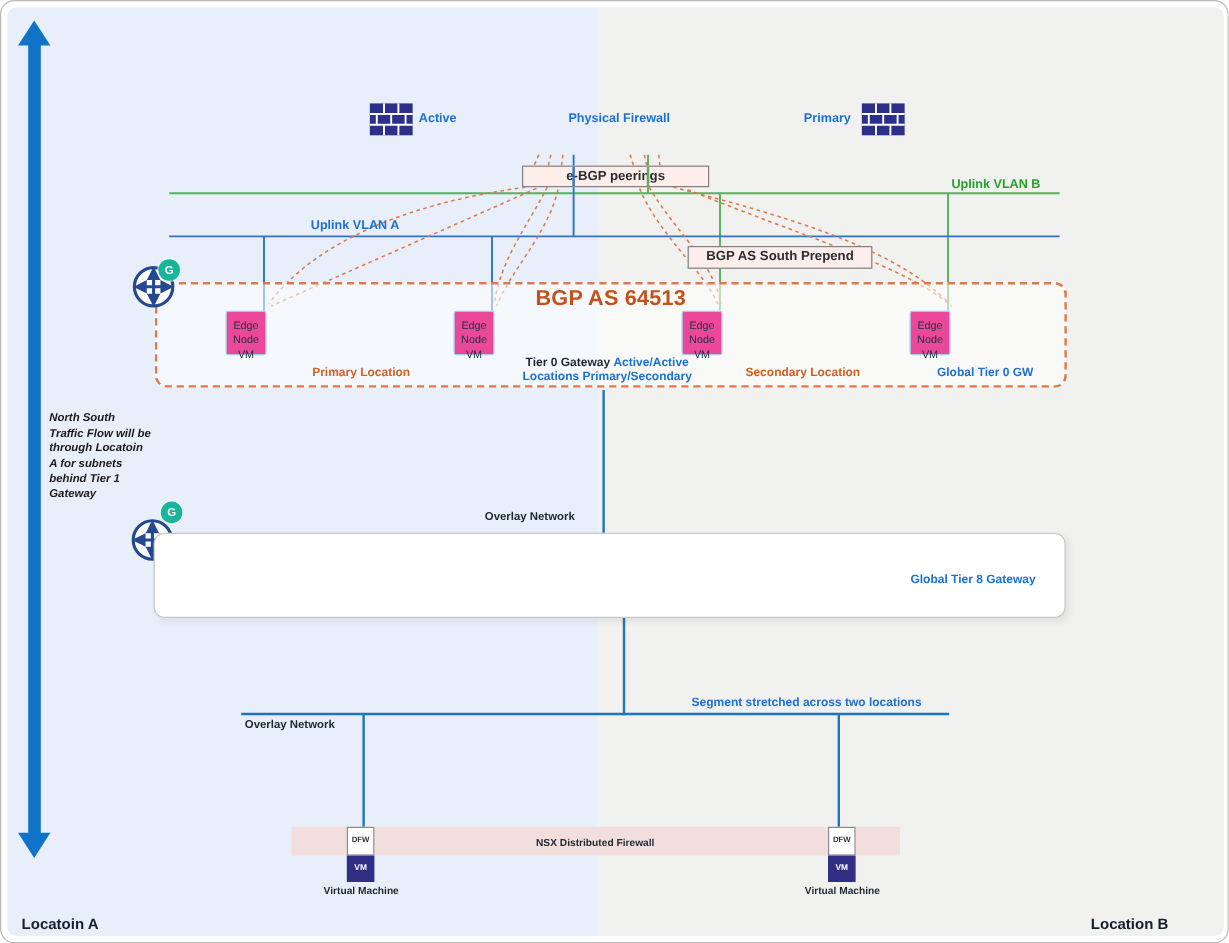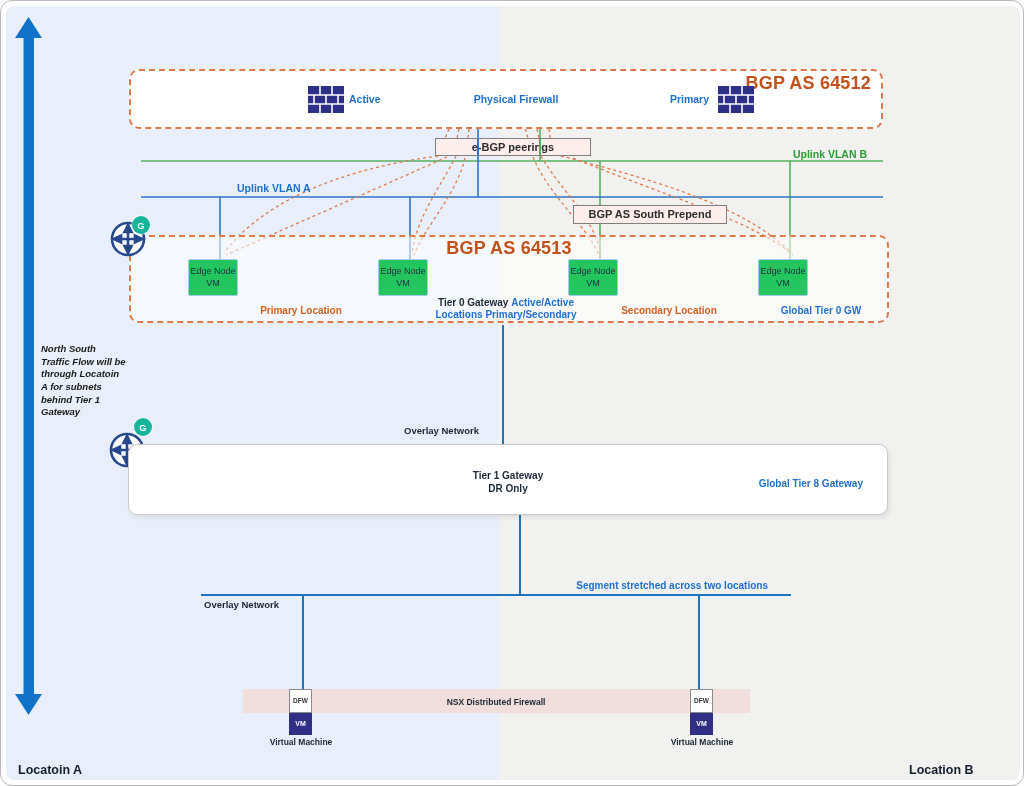--- a/index.html
+++ b/index.html
@@ -22,22 +22,22 @@
   .dark-lbl  { color:#1c2733; font-weight:bold; }
 
   .small10 { font-size:10.5px; }
   .small9  { font-size:9.5px; }
 
   .pinkbox { position:absolute; background:#fdeeec; border:1px solid #7f7f7f;
              text-align:center; font-weight:bold; color:#2d2d2d; }
   #ebgp-box { left:434px; top:137px; width:156px; height:18px; font-size:11px; line-height:16px; }
   #prepend-box { left:572px; top:204px; width:154px; height:19px; font-size:11px; line-height:17px; }
 
-  .edge-node { position:absolute; top:258px; width:50px; height:37px;
-               background:#22c55e; border:1px solid #a6c9ef; border-radius:2px;
+  .edge-node { position:absolute; top:258px; width:34px; height:37px;
+               background:#ec4899; border:1px solid #a6c9ef; border-radius:2px;
                font-size:9px; color:#22304a; text-align:center; padding-top:5px; line-height:1.35; }
 
   .fw-icon { position:absolute; width:36px; height:27px; }
 
   .router { position:absolute; width:54px; height:56px; }
   .g-badge { position:absolute; width:18px; height:18px; border-radius:50%; background:#17b69c;
              color:#fff; font-size:9.5px; font-weight:bold; display:flex;
              align-items:center; justify-content:center; box-shadow:0 0 0 1px rgba(255,255,255,.6); }
 
   #note { position:absolute; left:40px; top:342px; width:96px; font-size:9.5px;
@@ -112,23 +112,20 @@
       <path d="M446,156 C370,190 290,225 225,254"></path>
       <path d="M455,155 C440,185 416,215 411,252"></path>
       <path d="M464,157 C455,195 424,225 413,254"></path>
       <path d="M540,155 C560,190 592,215 600,252"></path>
       <path d="M532,156 C548,195 586,225 598,254"></path>
       <path d="M560,155 C650,178 745,205 790,252"></path>
       <path d="M572,157 C665,195 752,220 792,254"></path>
     </g>
   </svg>
 
-  <div id="as64512-box" class="dashed-box">
-    <div class="as-title" style="right:10px; top:2px;">BGP AS 64512</div>
-  </div>
   <svg class="fw-icon" style="left:307px; top:85px;" viewBox="0 0 36 27">
     <rect width="36" height="27" fill="#2d3089"></rect>
     <g stroke="#ffffff" stroke-width="1.6">
       <line x1="0" y1="9" x2="36" y2="9"></line>
         <line x1="0" y1="18" x2="36" y2="18"></line>
       <line x1="12" y1="0" x2="12" y2="9"></line>
         <line x1="24" y1="0" x2="24" y2="9"></line>
       <line x1="6" y1="9" x2="6" y2="18"></line>
         <line x1="18" y1="9" x2="18" y2="18"></line>
         <line x1="30" y1="9" x2="30" y2="18"></line>
@@ -152,21 +149,21 @@
       <line x1="12" y1="18" x2="12" y2="27"></line>
         <line x1="24" y1="18" x2="24" y2="27"></line>
     </g>
   </svg>
 
   <div id="ebgp-box" class="pinkbox">e-BGP peerings</div>
   <div class="abs" style="left:476px; top:138px; width:2px; height:16px; background:#2e74c9;"></div>
   <div class="abs" style="left:538px; top:138px; width:2px; height:16px; background:#53b15f;"></div>
   <div id="prepend-box" class="pinkbox">BGP AS South Prepend</div>
 
-  <div class="abs blue-lbl small10" style="left:236px; top:181px;">Uplink VLAN A</div>
+  <div class="abs blue-lbl small10" style="left:258px; top:181px;">Uplink VLAN A</div>
   <div class="abs green-lbl small10 rt" style="left:766px; top:147px; width:100px;">Uplink VLAN B</div>
 
   <div id="as64513-box" class="dashed-box">
     <div class="as-title" style="left:50%; transform:translateX(-50%); top:1px;text-align:right;">BGP AS 64513</div>
   </div>
 
   <div class="edge-node" style="left:187px;">
     <div>Edge Node</div>
     <div>VM</div>
   </div>
@@ -229,24 +226,20 @@
         <line x1="22" y1="22" x2="15" y2="22"></line>
           <polygon points="8,22 15,18.5 15,25.5"></polygon>
         <line x1="22" y1="22" x2="29" y2="22"></line>
           <polygon points="36,22 29,18.5 29,25.5"></polygon>
       </g>
     </svg>
     <div class="g-badge" style="left:29px; top:0px;">G</div>
   </div>
 
   <div id="tier1-box">
-    <div class="ctr" style="position:absolute; left:50%; transform:translateX(-50%); top:24px; font-size:10px; line-height:13px; width:140px;">
-      <div class="dark-lbl">Tier 1 Gateway</div>
-      <div class="dark-lbl">DR Only</div>
-    </div>
     <div class="blue-lbl" style="position:absolute; right:24px; top:33px; font-size:10px;">Global Tier 8 Gateway</div>
   </div>
 
   <div class="abs blue-lbl rt" style="left:527px; top:579px; width:240px; font-size:10px;">Segment stretched across two locations</div>
   <div class="abs dark-lbl small9" style="left:203px; top:598px;">Overlay Network</div>
 
   <div class="band"></div>
   <div class="abs dark-lbl ctr" style="left:380px; top:696px; width:230px; font-size:8.5px;">NSX Distributed Firewall</div>
 
   <div class="dfw-box" style="left:288px;">DFW</div>

